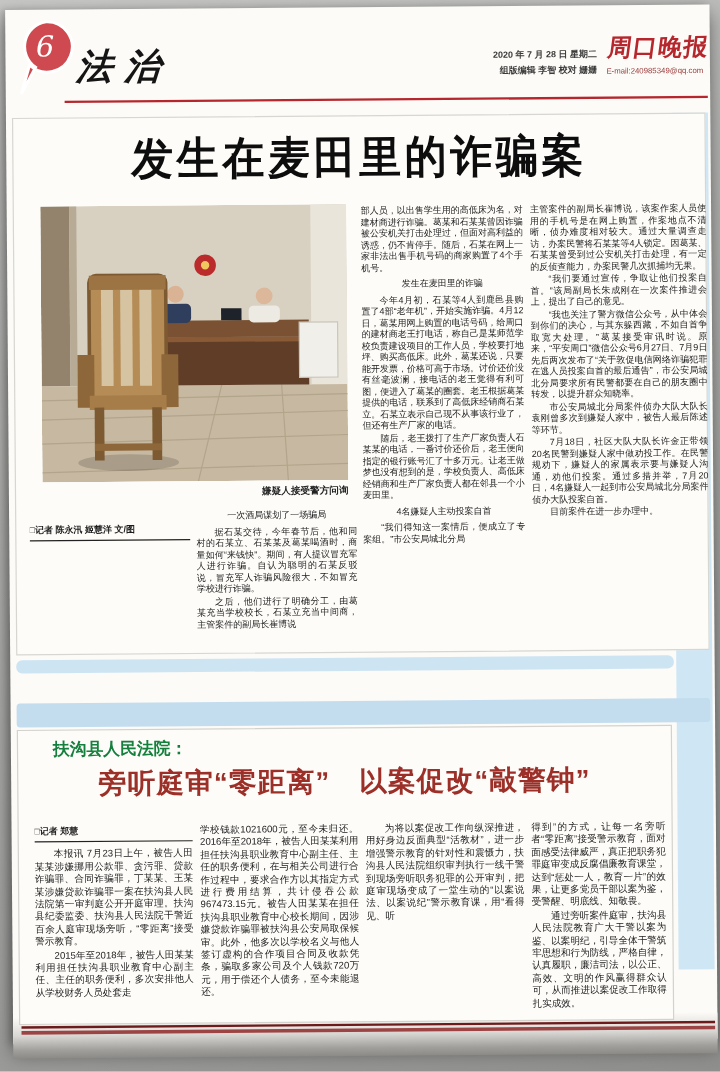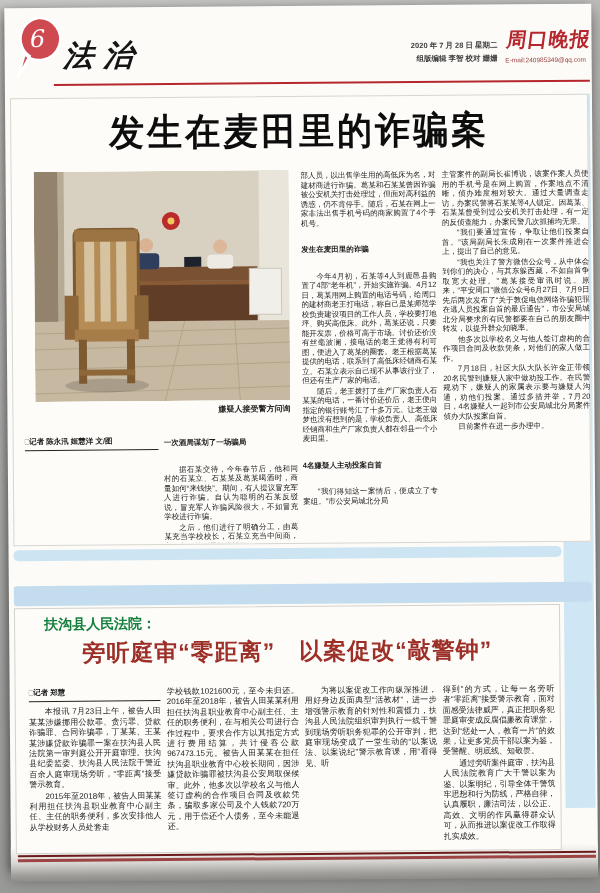--- a/index.html
+++ b/index.html
@@ -27,21 +27,21 @@
   .photo{position:absolute;left:35px;top:170px;width:255px;height:230px;overflow:hidden}
   .caption{position:absolute;left:35px;top:403px;width:255px;text-align:right;font-size:8px;font-weight:bold;color:#222}
   .col{position:absolute;font-size:7.5px;line-height:9.5px;color:#1c1c1c;overflow:hidden;text-align:justify}
   .a1c1{left:24px;top:435px;width:134px;height:126px}
   .a1c2{left:163px;top:420px;width:134px;height:122px}
   .a1c3{left:302px;top:171px;width:135px;height:370px}
   .a1c4{left:443px;top:171px;width:147px;height:370px}
   .byline{font-weight:bold;border-bottom:1.5px solid #222;padding-bottom:3px;margin-bottom:5px;font-size:7.5px}
   .para{text-indent:2em;margin-bottom:1px}
   .para.cont{text-indent:0}
-  .subhead{font-weight:bold;margin:17px 0;text-indent:0}
+  .subhead{text-align:center;font-weight:normal;margin:4px 0;text-indent:0}
   
   .a2-kicker{position:absolute;left:42px;top:614px;font-size:14px;font-weight:bold;color:#15803d}
   .a2-headline{position:absolute;left:20px;top:636px;width:530px;text-align:center;font-size:23px;font-weight:900;color:#9c2f28;letter-spacing:1px}
   .a2col{position:absolute;top:686px;height:160px;font-size:8px;line-height:10.4px}
   .a2c1{left:26px;width:132px}
   .a2c2{left:164px;width:132px}
   .a2c3{left:302px;width:132px}
   .a2c4{left:440px;width:112px}
   
   .foot1{position:absolute;left:14px;top:853px;width:578px;height:1.5px;background:#6d1a1a}
@@ -138,21 +138,21 @@
           <div class="para">随后，老王拨打了生产厂家负责人石某某的电话，一番讨价还价后，老王便向指定的银行账号汇了十多万元。让老王做梦也没有想到的是，学校负责人、高低床经销商和生产厂家负责人都在邻县一个小麦田里。</div>
           <div class="subhead">4名嫌疑人主动投案自首</div>
           <div class="para">“我们得知这一案情后，便成立了专案组。”市公安局城北分局</div>
         </div>
     </div>
     <div class="col a1c4">
       <div>
           <div class="para cont">主管案件的副局长崔博说，该案作案人员使用的手机号是在网上购置，作案地点不清晰，侦办难度相对较大。通过大量调查走访，办案民警将石某某等4人锁定。因葛某、石某某曾受到过公安机关打击处理，有一定的反侦查能力，办案民警几次抓捕均无果。</div>
           <div class="para">“我们要通过宣传，争取让他们投案自首。”该局副局长朱成刚在一次案件推进会上，提出了自己的意见。</div>
           <div class="para">“我也关注了警方微信公众号，从中体会到你们的决心，与其东躲西藏，不如自首争取宽大处理。”葛某接受审讯时说。原来，“平安周口”微信公众号6月27日、7月9日先后两次发布了“关于敦促电信网络诈骗犯罪在逃人员投案自首的最后通告”，市公安局城北分局要求所有民警都要在自己的朋友圈中转发，以提升群众知晓率。</div>
-          <div class="para">他多次以学校名义与他人签订虚构的合作项目合同及收款凭条，对他们的家人做工作。</div>
+          <div class="para">市公安局城北分局案件侦办大队大队长袁刚曾多次到嫌疑人家中，被告人最后陈述等环节。</div>
           <div class="para">7月18日，社区大队大队长许金正带领20名民警到嫌疑人家中做劝投工作。在民警规劝下，嫌疑人的家属表示要与嫌疑人沟通，劝他们投案。通过多措并举，7月20日，4名嫌疑人一起到市公安局城北分局案件侦办大队投案自首。</div>
           <div class="para">目前案件在进一步办理中。</div>
         </div>
     </div>
 
     <div class="a2-frame"></div>
     <div class="a2-kicker">扶沟县人民法院：</div>
     <div class="a2-headline">旁听庭审“零距离”　以案促改“敲警钟”</div>
 
     <div class="col a2col a2c1">

